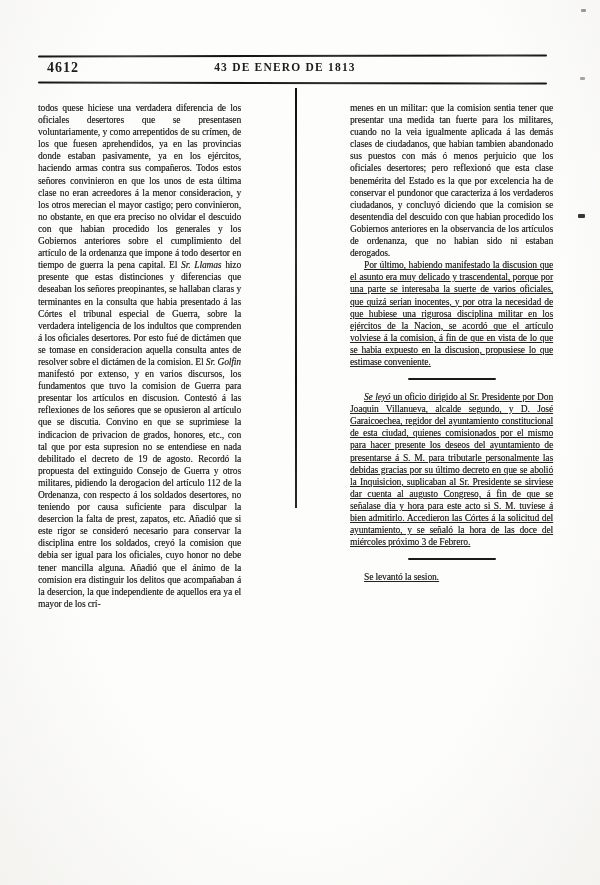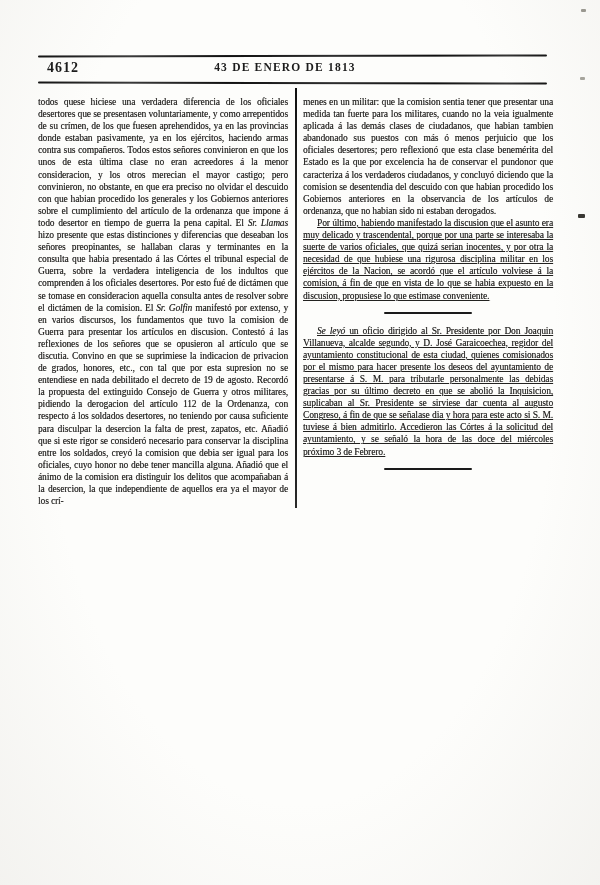--- a/index.html
+++ b/index.html
@@ -30,23 +30,24 @@
     letter-spacing: 1px;
   }
   .date-head {
     position: absolute; left: 0; top: 61px; width: 570px;
     text-align: center;
     font-size: 11.5px; font-weight: bold; color: #1c1c1c;
     letter-spacing: 1.2px;
   }
   
   .content {
-    position: absolute; top: 96px; left: 38px; width: 515px;
+    position: absolute; top: 102px; left: 38px; width: 515px;
     display: flex;
     color: #232220;
+    gap: 47px;
   }
   .col { width: 250px; }
   .col-gap { width: 15px; flex: none; }
   .col-divider {
     position: absolute; left: 295px; top: 88px;
     width: 2px; height: 420px;
     background: linear-gradient(180deg, #101010 0%, #2b2b2b 40%, #111 70%, #2a2a2a 100%);
   }
   .para {
     margin: 0;
@@ -88,20 +89,21 @@
     <div class="col col-left" id="col-left">
         <p class="para"><span>todos quese hiciese una verdadera diferencia de los oficiales desertores que se presentasen voluntariamente, y como arrepentidos de su crímen, de los que fuesen aprehendidos, ya en las provincias donde estaban pasivamente, ya en los ejércitos, haciendo armas contra sus compañeros. Todos estos señores convinieron en que los unos de esta última clase no eran acreedores á la menor consideracion, y los otros merecian el mayor castigo; pero convinieron, no obstante, en que era preciso no olvidar el descuido con que habian procedido los generales y los Gobiernos anteriores sobre el cumplimiento del artículo de la ordenanza que impone á todo desertor en tiempo de guerra la pena capital. El </span><span class="italic">Sr. Llamas</span><span> hizo presente que estas distinciones y diferencias que deseaban los señores preopinantes, se hallaban claras y terminantes en la consulta que habia presentado á las Córtes el tribunal especial de Guerra, sobre la verdadera inteligencia de los indultos que comprenden á los oficiales desertores. Por esto fué de dictámen que se tomase en consideracion aquella consulta antes de resolver sobre el dictámen de la comision. El </span><span class="italic">Sr. Golfin</span><span> manifestó por extenso, y en varios discursos, los fundamentos que tuvo la comision de Guerra para presentar los artículos en discusion. Contestó á las reflexiones de los señores que se opusieron al artículo que se discutia. Convino en que se suprimiese la indicacion de privacion de grados, honores, etc., con tal que por esta supresion no se entendiese en nada debilitado el decreto de 19 de agosto. Recordó la propuesta del extinguido Consejo de Guerra y otros militares, pidiendo la derogacion del artículo 112 de la Ordenanza, con respecto á los soldados desertores, no teniendo por causa suficiente para disculpar la desercion la falta de prest, zapatos, etc. Añadió que si este rigor se consideró necesario para conservar la disciplina entre los soldados, creyó la comision que debia ser igual para los oficiales, cuyo honor no debe tener mancilla alguna. Añadió que el ánimo de la comision era distinguir los delitos que acompañaban á la desercion, la que independiente de aquellos era ya el mayor de los crí-</span></p>
       </div>
     <div class="col-gap"></div>
     <div class="col col-right" id="col-right">
         <p class="para"><span>menes en un militar: que la comision sentia tener que presentar una medida tan fuerte para los militares, cuando no la veia igualmente aplicada á las demás clases de ciudadanos, que habian tambien abandonado sus puestos con más ó menos perjuicio que los oficiales desertores; pero reflexionó que esta clase benemérita del Estado es la que por excelencia ha de conservar el pundonor que caracteriza á los verdaderos ciudadanos, y concluyó diciendo que la comision se desentendia del descuido con que habian procedido los Gobiernos anteriores en la observancia de los artículos de ordenanza, que no habian sido ni estaban derogados.</span></p>
         <p class="para indent"><span>Por último, habiendo manifestado la discusion que el asunto era muy delicado y trascendental, porque por una parte se interesaba la suerte de varios oficiales, que quizá serian inocentes, y por otra la necesidad de que hubiese una rigurosa disciplina militar en los ejércitos de la Nacion, se acordó que el artículo volviese á la comision, á fin de que en vista de lo que se habia expuesto en la discusion, propusiese lo que estimase conveniente.</span></p>
         <div class="section-rule"></div>
         <p class="para indent"><span class="italic">Se leyó</span><span> un oficio dirigido al Sr. Presidente por Don Joaquin Villanueva, alcalde segundo, y D. José Garaicoechea, regidor del ayuntamiento constitucional de esta ciudad, quienes comisionados por el mismo para hacer presente los deseos del ayuntamiento de presentarse á S. M. para tributarle personalmente las debidas gracias por su último decreto en que se abolió la Inquisicion, suplicaban al Sr. Presidente se sirviese dar cuenta al augusto Congreso, á fin de que se señalase dia y hora para este acto si S. M. tuviese á bien admitirlo. Accedieron las Córtes á la solicitud del ayuntamiento, y se señaló la hora de las doce del miércoles próximo 3 de Febrero.</span></p>
         <div class="section-rule"></div>
+        <p class="para indent"><span>Se levantó la sesion.</span></p>
       </div>
   </div>
 
   <div class="speck speck-1"></div>
   <div class="speck speck-2"></div>
   <div class="speck speck-3"></div>
 
 </div>
 
 </body></html>

